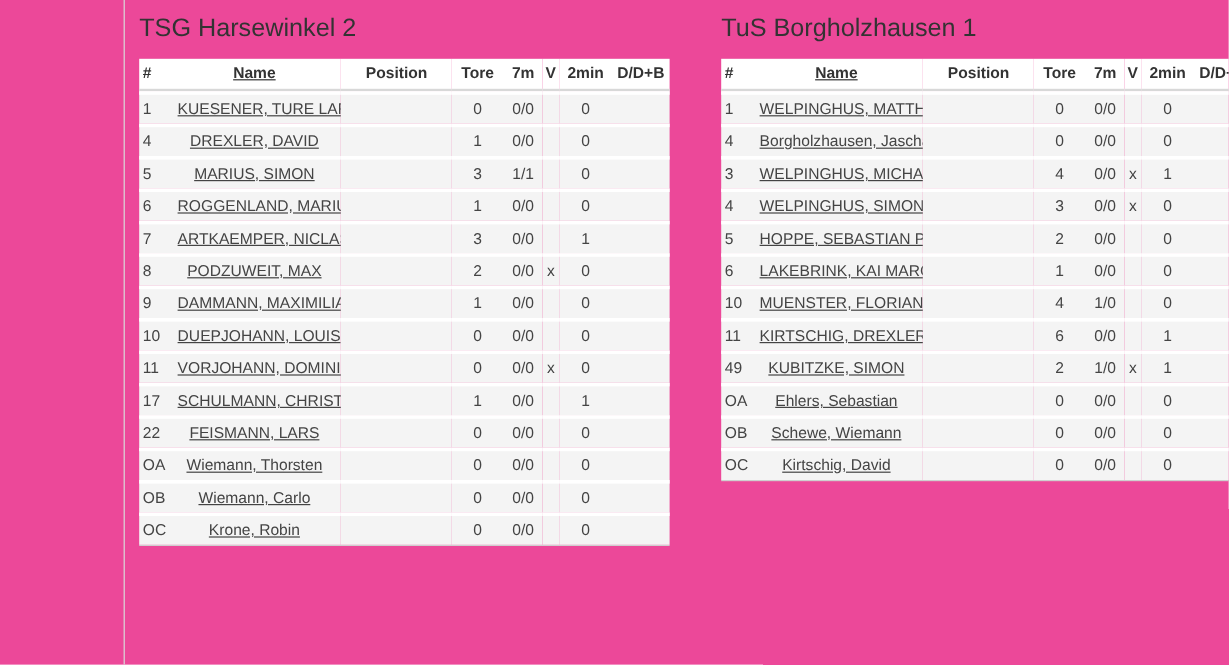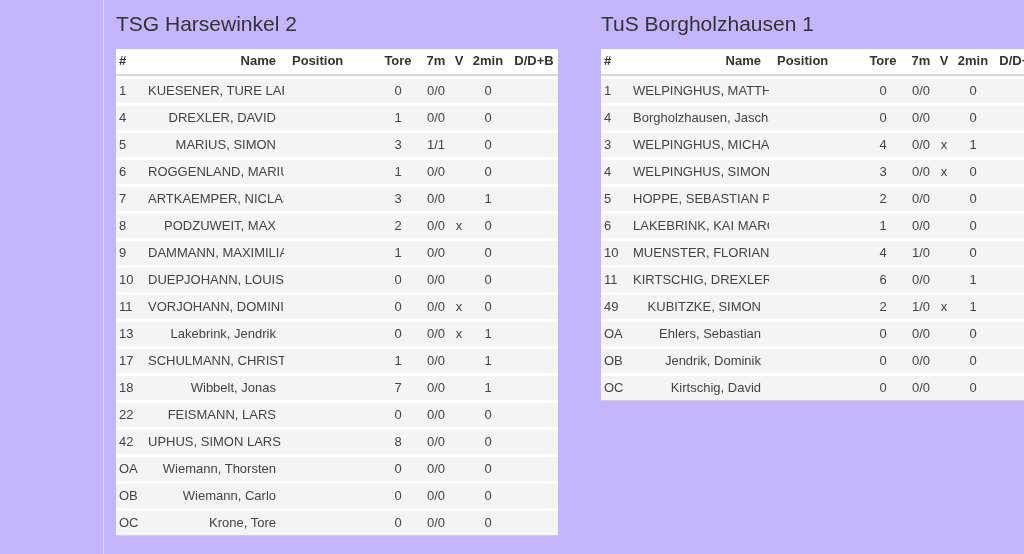--- a/index.html
+++ b/index.html
@@ -1,20 +1,20 @@
 <!DOCTYPE html>
 <html><head>
 <meta charset="utf-8">
 <style>
   html, body { margin: 0; padding: 0; background: #ffffff; }
   .viewport {
     position: relative;
     width: 1024px;
     height: 554px;
-    background: #c4b5fd;
+    background: #ec4899;
     overflow: hidden;
     font-family: "Liberation Sans", sans-serif;
   }
   .page-divider {
     position: absolute;
     left: 103px;
     top: 0;
     width: 1px;
     height: 554px;
     background: #d9d9d9;
@@ -51,22 +51,22 @@
   table.stats td {
     padding: 5px 8px;
     line-height: 14px;
     border-top: 3px solid #ffffff;
     background: #f4f4f4;
     white-space: nowrap;
     overflow: hidden;
   }
   
   .c0 { text-align: left;  padding-left: 3px !important; padding-right: 2px !important; }
-  .c1 { text-align: right; }
-  .c2 { text-align: left; padding-right: 7px !important; }
+  .c1 { text-align: center; text-decoration: underline; }
+  .c2 { text-align: center; padding-right: 7px !important; }
   .c3, .c4, .c5, .c6, .c7 { text-align: center; padding-left: 2px !important; padding-right: 2px !important; }
 </style>
 </head>
 <body>
 
 <div class="viewport">
   <div class="page-divider"></div>
 
   <div class="team-section left">
     <h2 class="team-title">TSG Harsewinkel 2</h2>
@@ -178,70 +178,40 @@
             <td class="c0">11</td>
             <td class="c1">VORJOHANN, DOMINIK</td>
             <td class="c2"></td>
             <td class="c3">0</td>
             <td class="c4">0/0</td>
             <td class="c5">x</td>
             <td class="c6">0</td>
             <td class="c7"></td>
           </tr>
           <tr>
-            <td class="c0">13</td>
-            <td class="c1">Lakebrink, Jendrik</td>
-            <td class="c2"></td>
-            <td class="c3">0</td>
-            <td class="c4">0/0</td>
-            <td class="c5">x</td>
-            <td class="c6">1</td>
-            <td class="c7"></td>
-          </tr>
-          <tr>
             <td class="c0">17</td>
             <td class="c1">SCHULMANN, CHRISTIAN</td>
             <td class="c2"></td>
             <td class="c3">1</td>
             <td class="c4">0/0</td>
             <td class="c5"></td>
             <td class="c6">1</td>
             <td class="c7"></td>
           </tr>
           <tr>
-            <td class="c0">18</td>
-            <td class="c1">Wibbelt, Jonas</td>
-            <td class="c2"></td>
-            <td class="c3">7</td>
-            <td class="c4">0/0</td>
-            <td class="c5"></td>
-            <td class="c6">1</td>
-            <td class="c7"></td>
-          </tr>
-          <tr>
             <td class="c0">22</td>
             <td class="c1">FEISMANN, LARS</td>
             <td class="c2"></td>
             <td class="c3">0</td>
             <td class="c4">0/0</td>
             <td class="c5"></td>
             <td class="c6">0</td>
             <td class="c7"></td>
           </tr>
           <tr>
-            <td class="c0">42</td>
-            <td class="c1">UPHUS, SIMON LARS</td>
-            <td class="c2"></td>
-            <td class="c3">8</td>
-            <td class="c4">0/0</td>
-            <td class="c5"></td>
-            <td class="c6">0</td>
-            <td class="c7"></td>
-          </tr>
-          <tr>
             <td class="c0">OA</td>
             <td class="c1">Wiemann, Thorsten</td>
             <td class="c2"></td>
             <td class="c3">0</td>
             <td class="c4">0/0</td>
             <td class="c5"></td>
             <td class="c6">0</td>
             <td class="c7"></td>
           </tr>
           <tr>
@@ -249,21 +219,21 @@
             <td class="c1">Wiemann, Carlo</td>
             <td class="c2"></td>
             <td class="c3">0</td>
             <td class="c4">0/0</td>
             <td class="c5"></td>
             <td class="c6">0</td>
             <td class="c7"></td>
           </tr>
           <tr>
             <td class="c0">OC</td>
-            <td class="c1">Krone, Tore</td>
+            <td class="c1">Krone, Robin</td>
             <td class="c2"></td>
             <td class="c3">0</td>
             <td class="c4">0/0</td>
             <td class="c5"></td>
             <td class="c6">0</td>
             <td class="c7"></td>
           </tr>
         </tbody>
     </table>
   </div>
@@ -389,21 +359,21 @@
             <td class="c1">Ehlers, Sebastian</td>
             <td class="c2"></td>
             <td class="c3">0</td>
             <td class="c4">0/0</td>
             <td class="c5"></td>
             <td class="c6">0</td>
             <td class="c7"></td>
           </tr>
           <tr>
             <td class="c0">OB</td>
-            <td class="c1">Jendrik, Dominik</td>
+            <td class="c1">Schewe, Wiemann</td>
             <td class="c2"></td>
             <td class="c3">0</td>
             <td class="c4">0/0</td>
             <td class="c5"></td>
             <td class="c6">0</td>
             <td class="c7"></td>
           </tr>
           <tr>
             <td class="c0">OC</td>
             <td class="c1">Kirtschig, David</td>

